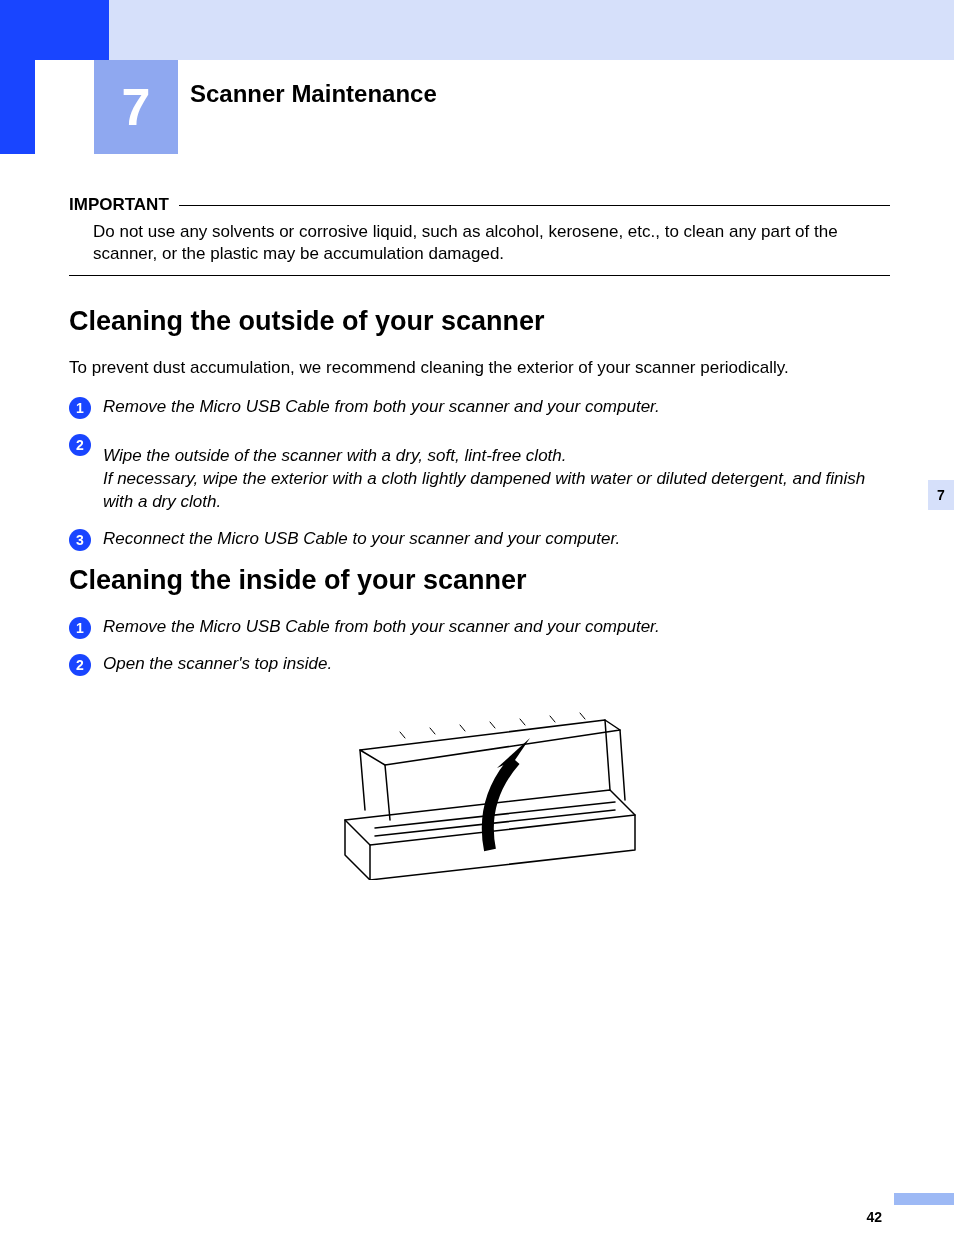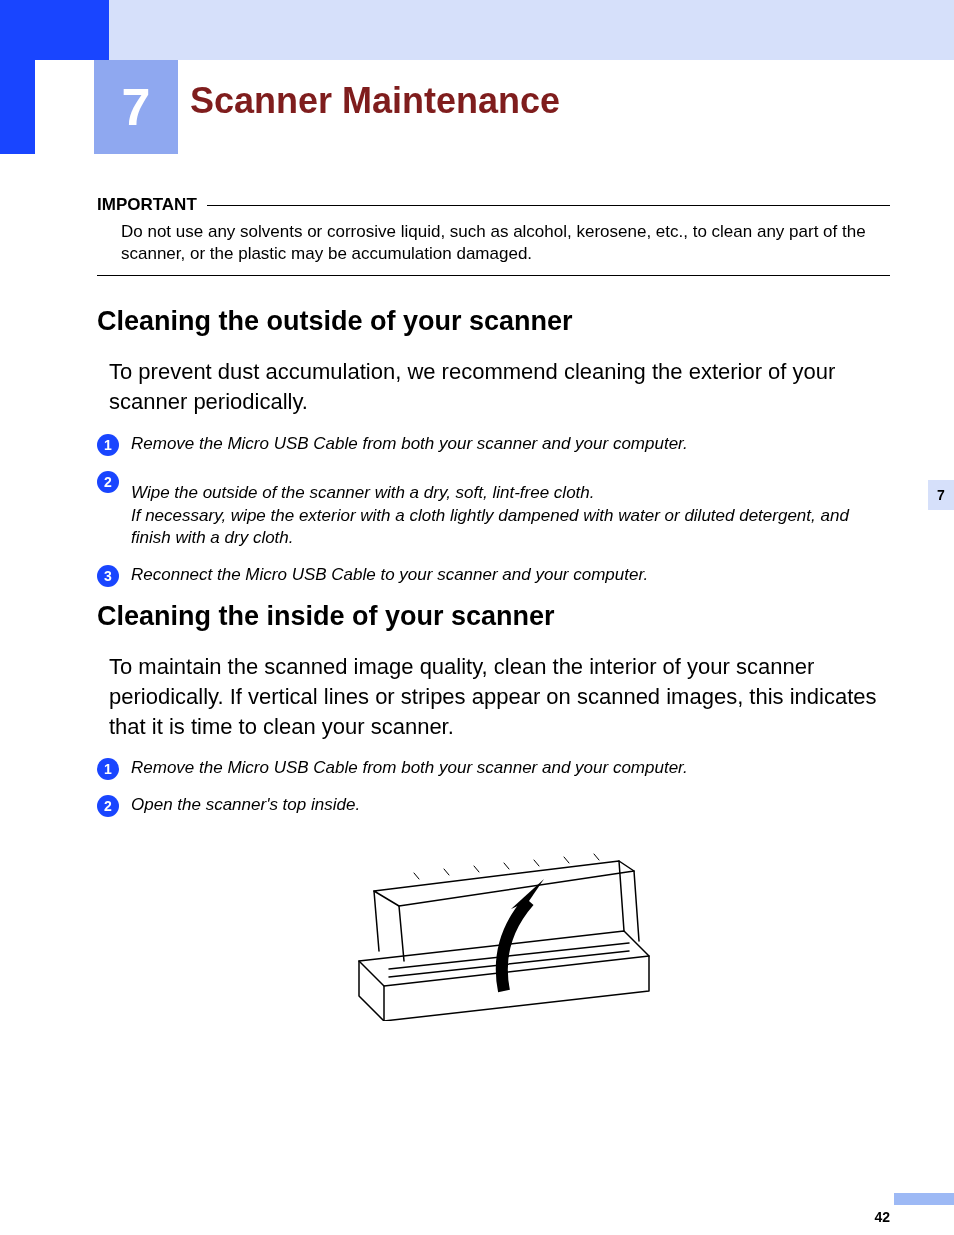--- a/index.html
+++ b/index.html
@@ -44,36 +44,36 @@
     }
     .chapter-num {
       color: #fff;
       font-size: 52px;
       font-weight: bold;
     }
     .chapter-title {
       position: absolute;
       top: 80px;
       left: 190px;
-      font-size: 36px;
-      font-weight: bold;
-      color: #7f1d1d;
+      font-size: 24px;
+      font-weight: bold;
+      color: #000000;
     }
     .left-blue-strip {
       position: absolute;
       top: 60px;
       left: 0;
       width: 35px;
       height: 94px;
       background: #1945ff;
     }
     .content {
       position: absolute;
       top: 195px;
-      left: 97px;
+      left: 69px;
       right: 64px;
     }
     .important-box {
       margin-bottom: 30px;
     }
     .important-header {
       display: flex;
       align-items: center;
       margin-bottom: 6px;
     }
@@ -97,24 +97,23 @@
     .important-bottom-line {
       height: 1px;
       background: #000;
     }
     .section-heading {
       font-size: 27px;
       font-weight: bold;
       margin-bottom: 20px;
     }
     .body-text {
-      font-size: 22px;
+      font-size: 17px;
       line-height: 1.35;
       margin-bottom: 16px;
-      margin-left: 12px;
     }
     .step {
       display: flex;
       align-items: flex-start;
       margin-bottom: 14px;
     }
     .step-bullet {
       min-width: 22px;
       width: 22px;
       height: 22px;
@@ -141,21 +140,21 @@
       margin-top: 8px;
     }
     .figure-placeholder {
       width: 330px;
       height: 190px;
       position: relative;
     }
     .page-number {
       position: absolute;
       bottom: 10px;
-      right: 64px;
+      right: 72px;
       font-size: 14px;
       font-weight: bold;
     }
     .side-tab {
       position: absolute;
       top: 480px;
       right: 0;
       width: 26px;
       height: 30px;
       background: #d6e0fa;
@@ -209,21 +208,20 @@
     <span class="step-bullet">2</span>
     <span class="step-text" style="white-space:pre-line;margin-top:12px;">Wipe the outside of the scanner with a dry, soft, lint-free cloth.
 If necessary, wipe the exterior with a cloth lightly dampened with water or diluted detergent, and finish with a dry cloth.</span>
   </div>
   <div class="step">
     <span class="step-bullet">3</span>
     <span class="step-text">Reconnect the Micro USB Cable to your scanner and your computer.</span>
   </div>
 
   <h2 class="section-heading">Cleaning the inside of your scanner</h2>
-  <p class="body-text">To maintain the scanned image quality, clean the interior of your scanner periodically. If vertical lines or stripes appear on scanned images, this indicates that it is time to clean your scanner.</p>
 
   <div class="step">
     <span class="step-bullet">1</span>
     <span class="step-text">Remove the Micro USB Cable from both your scanner and your computer.</span>
   </div>
   <div class="step">
     <span class="step-bullet">2</span>
     <span class="step-text">Open the scanner's top inside.</span>
   </div>
 

